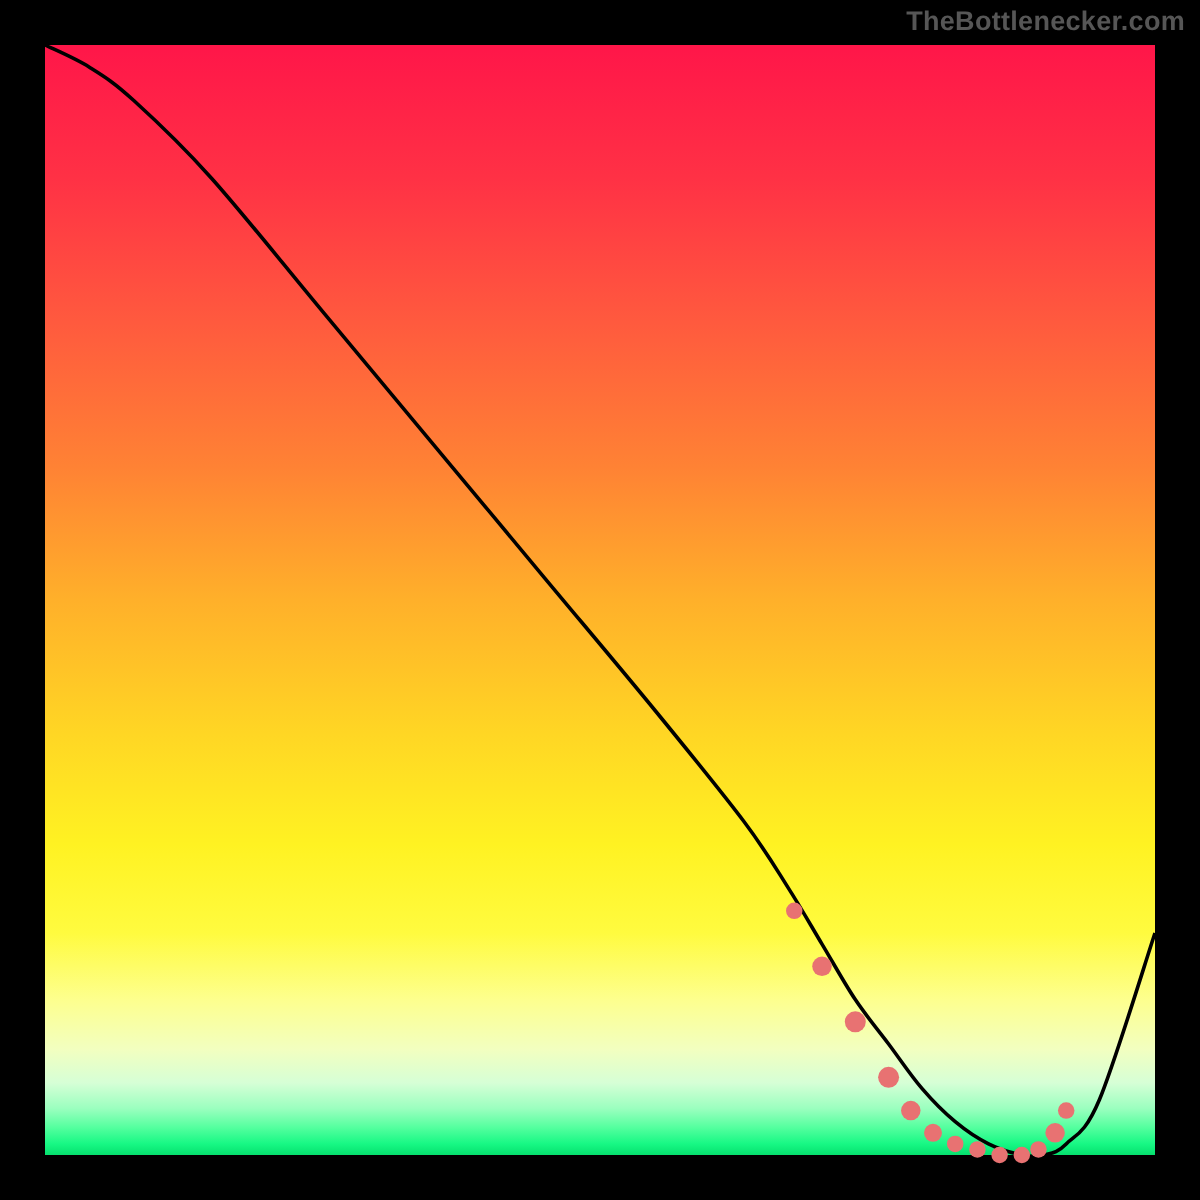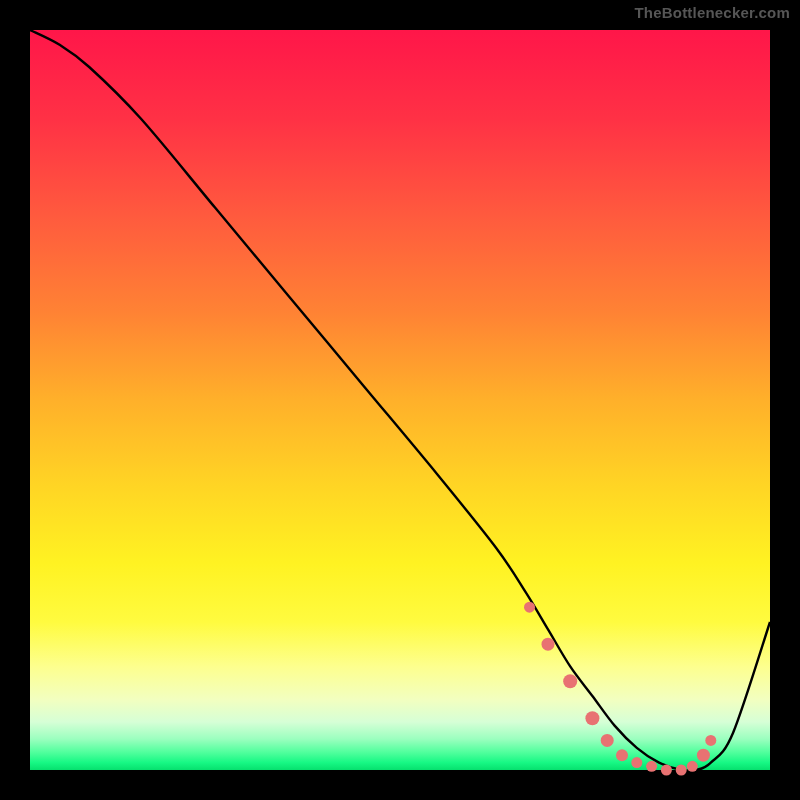--- a/index.html
+++ b/index.html
@@ -8,21 +8,21 @@
     position: relative;
     width: 800px;
     height: 800px;
     background: #000;
   }
   .attribution {
     position: absolute;
     top: 4px;
     right: 10px;
     font-family: Arial, Helvetica, sans-serif;
-    font-size: 15px;
+    font-size: 18px;
     font-weight: 600;
     color: #565656;
     letter-spacing: 0.2px;
   }
   svg.plot {
     position: absolute;
     left: 0;
     top: 0;
   }
 </style>

